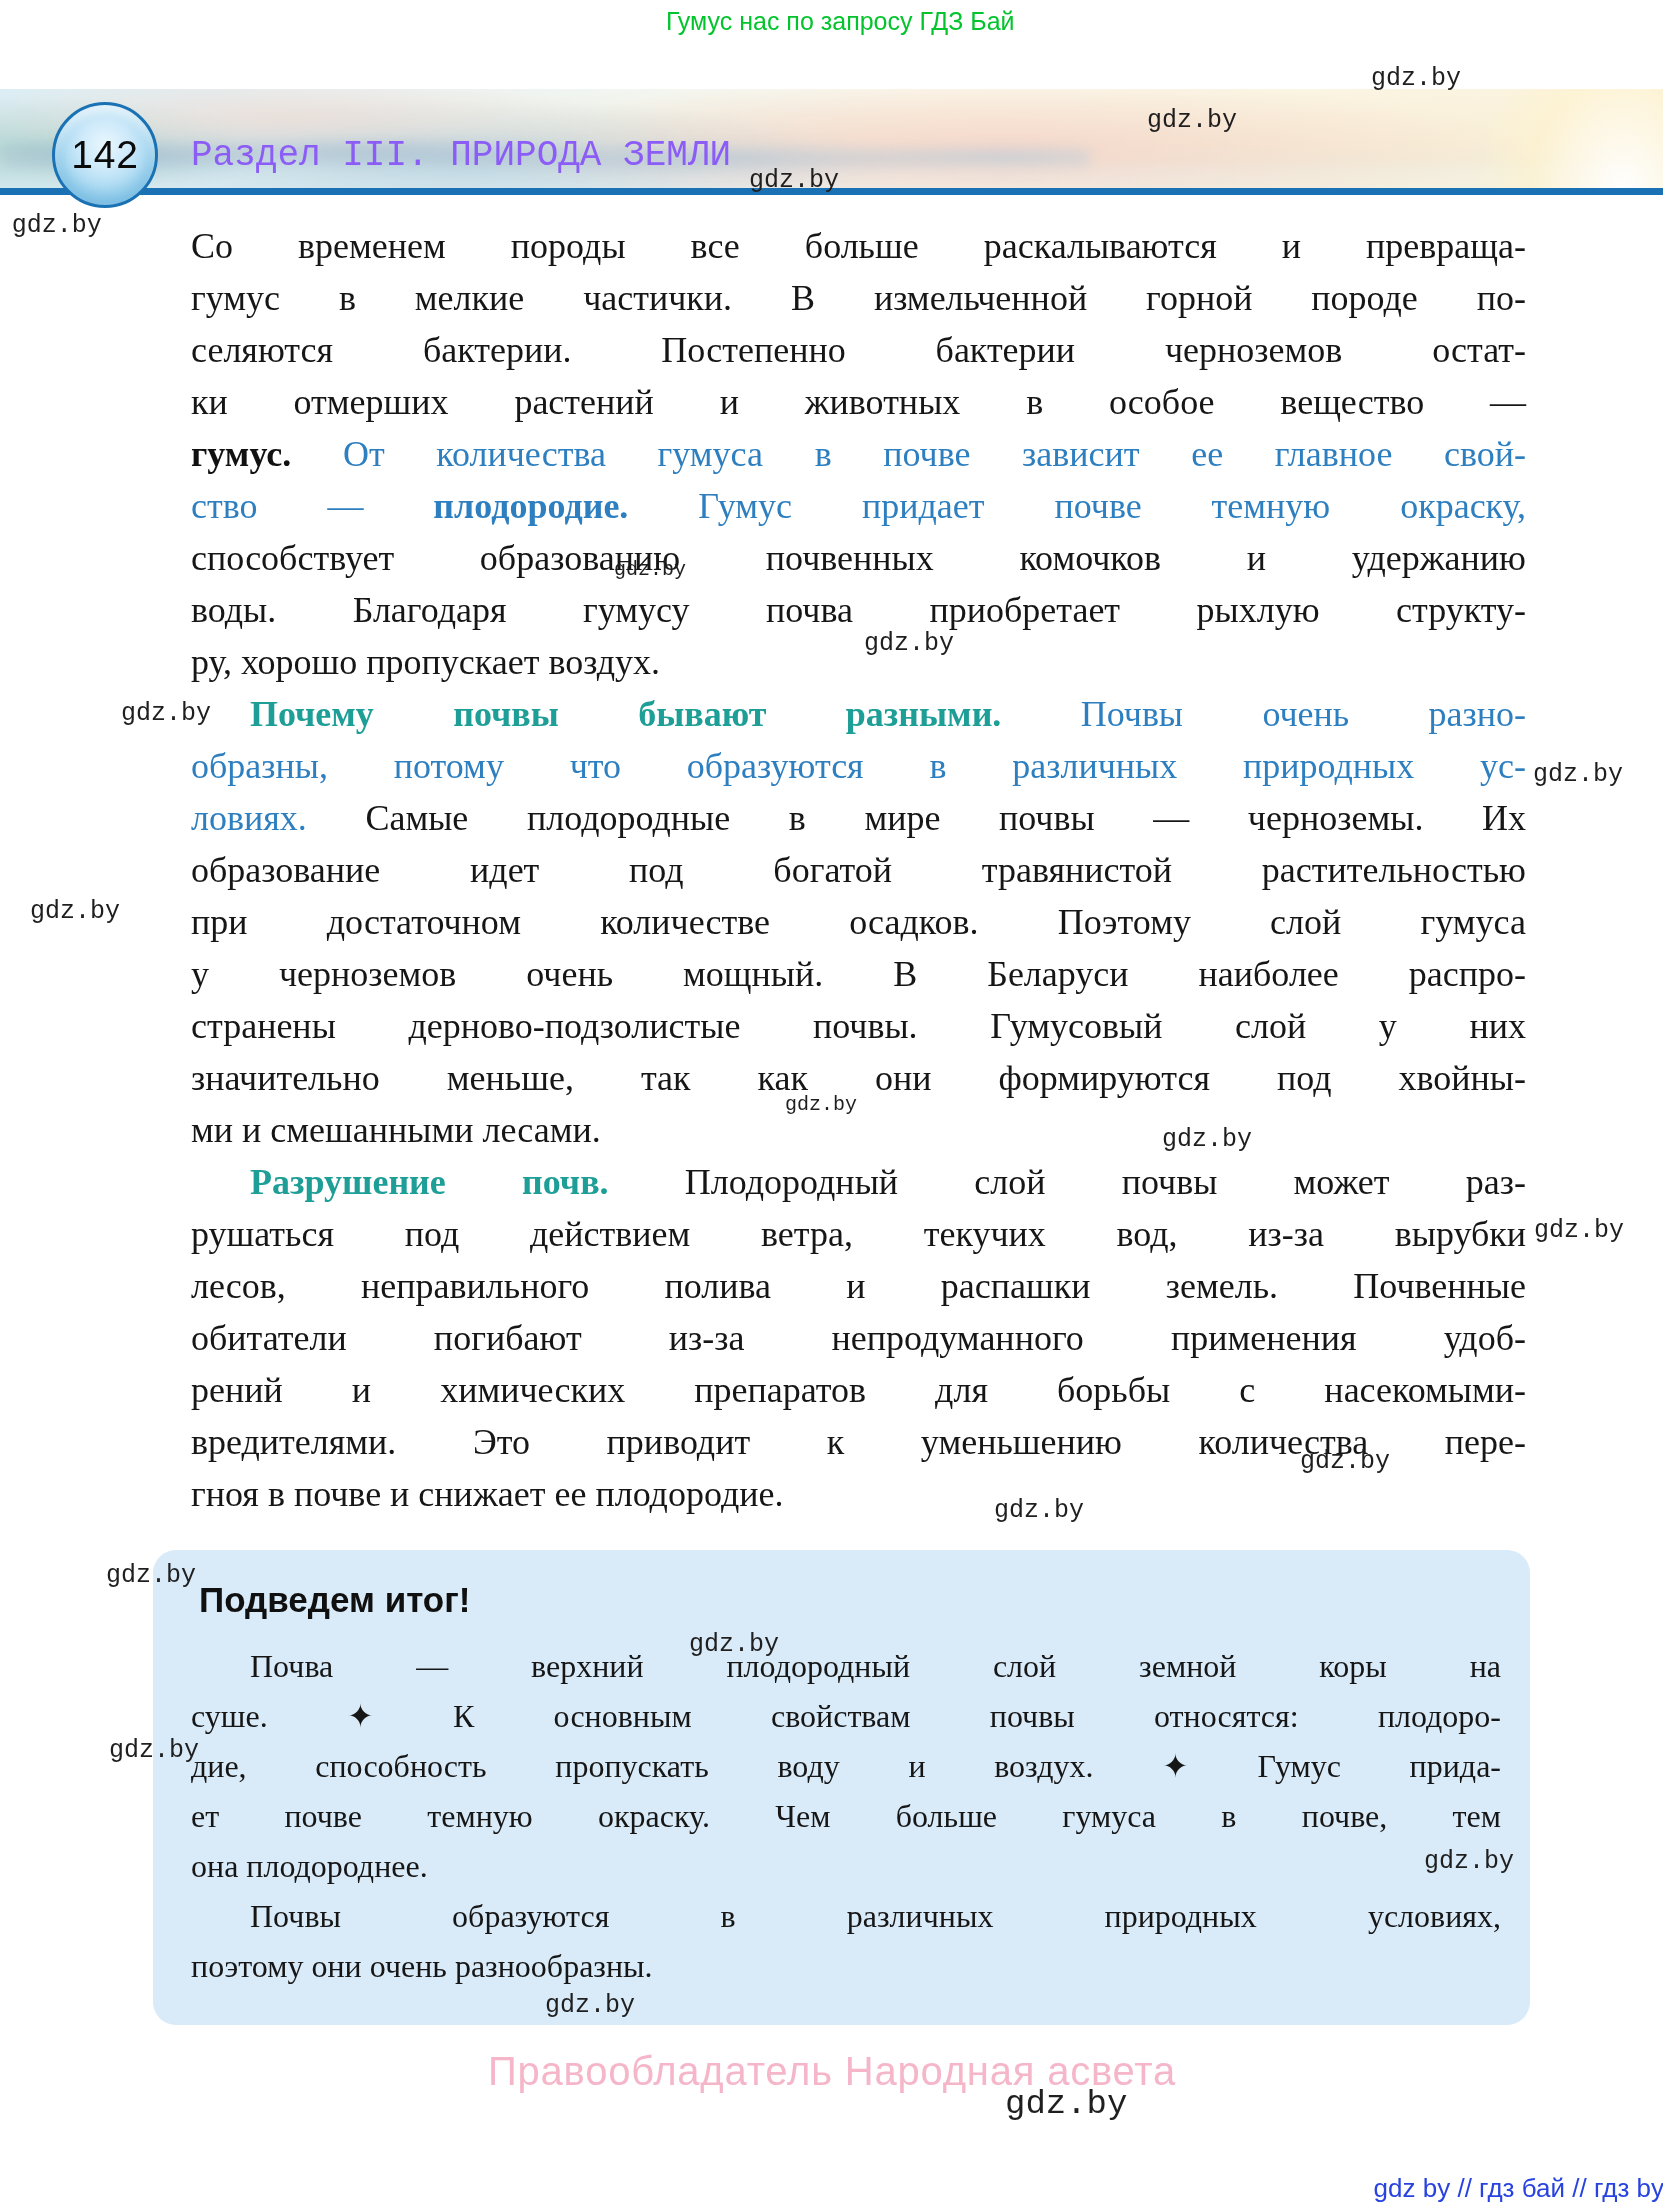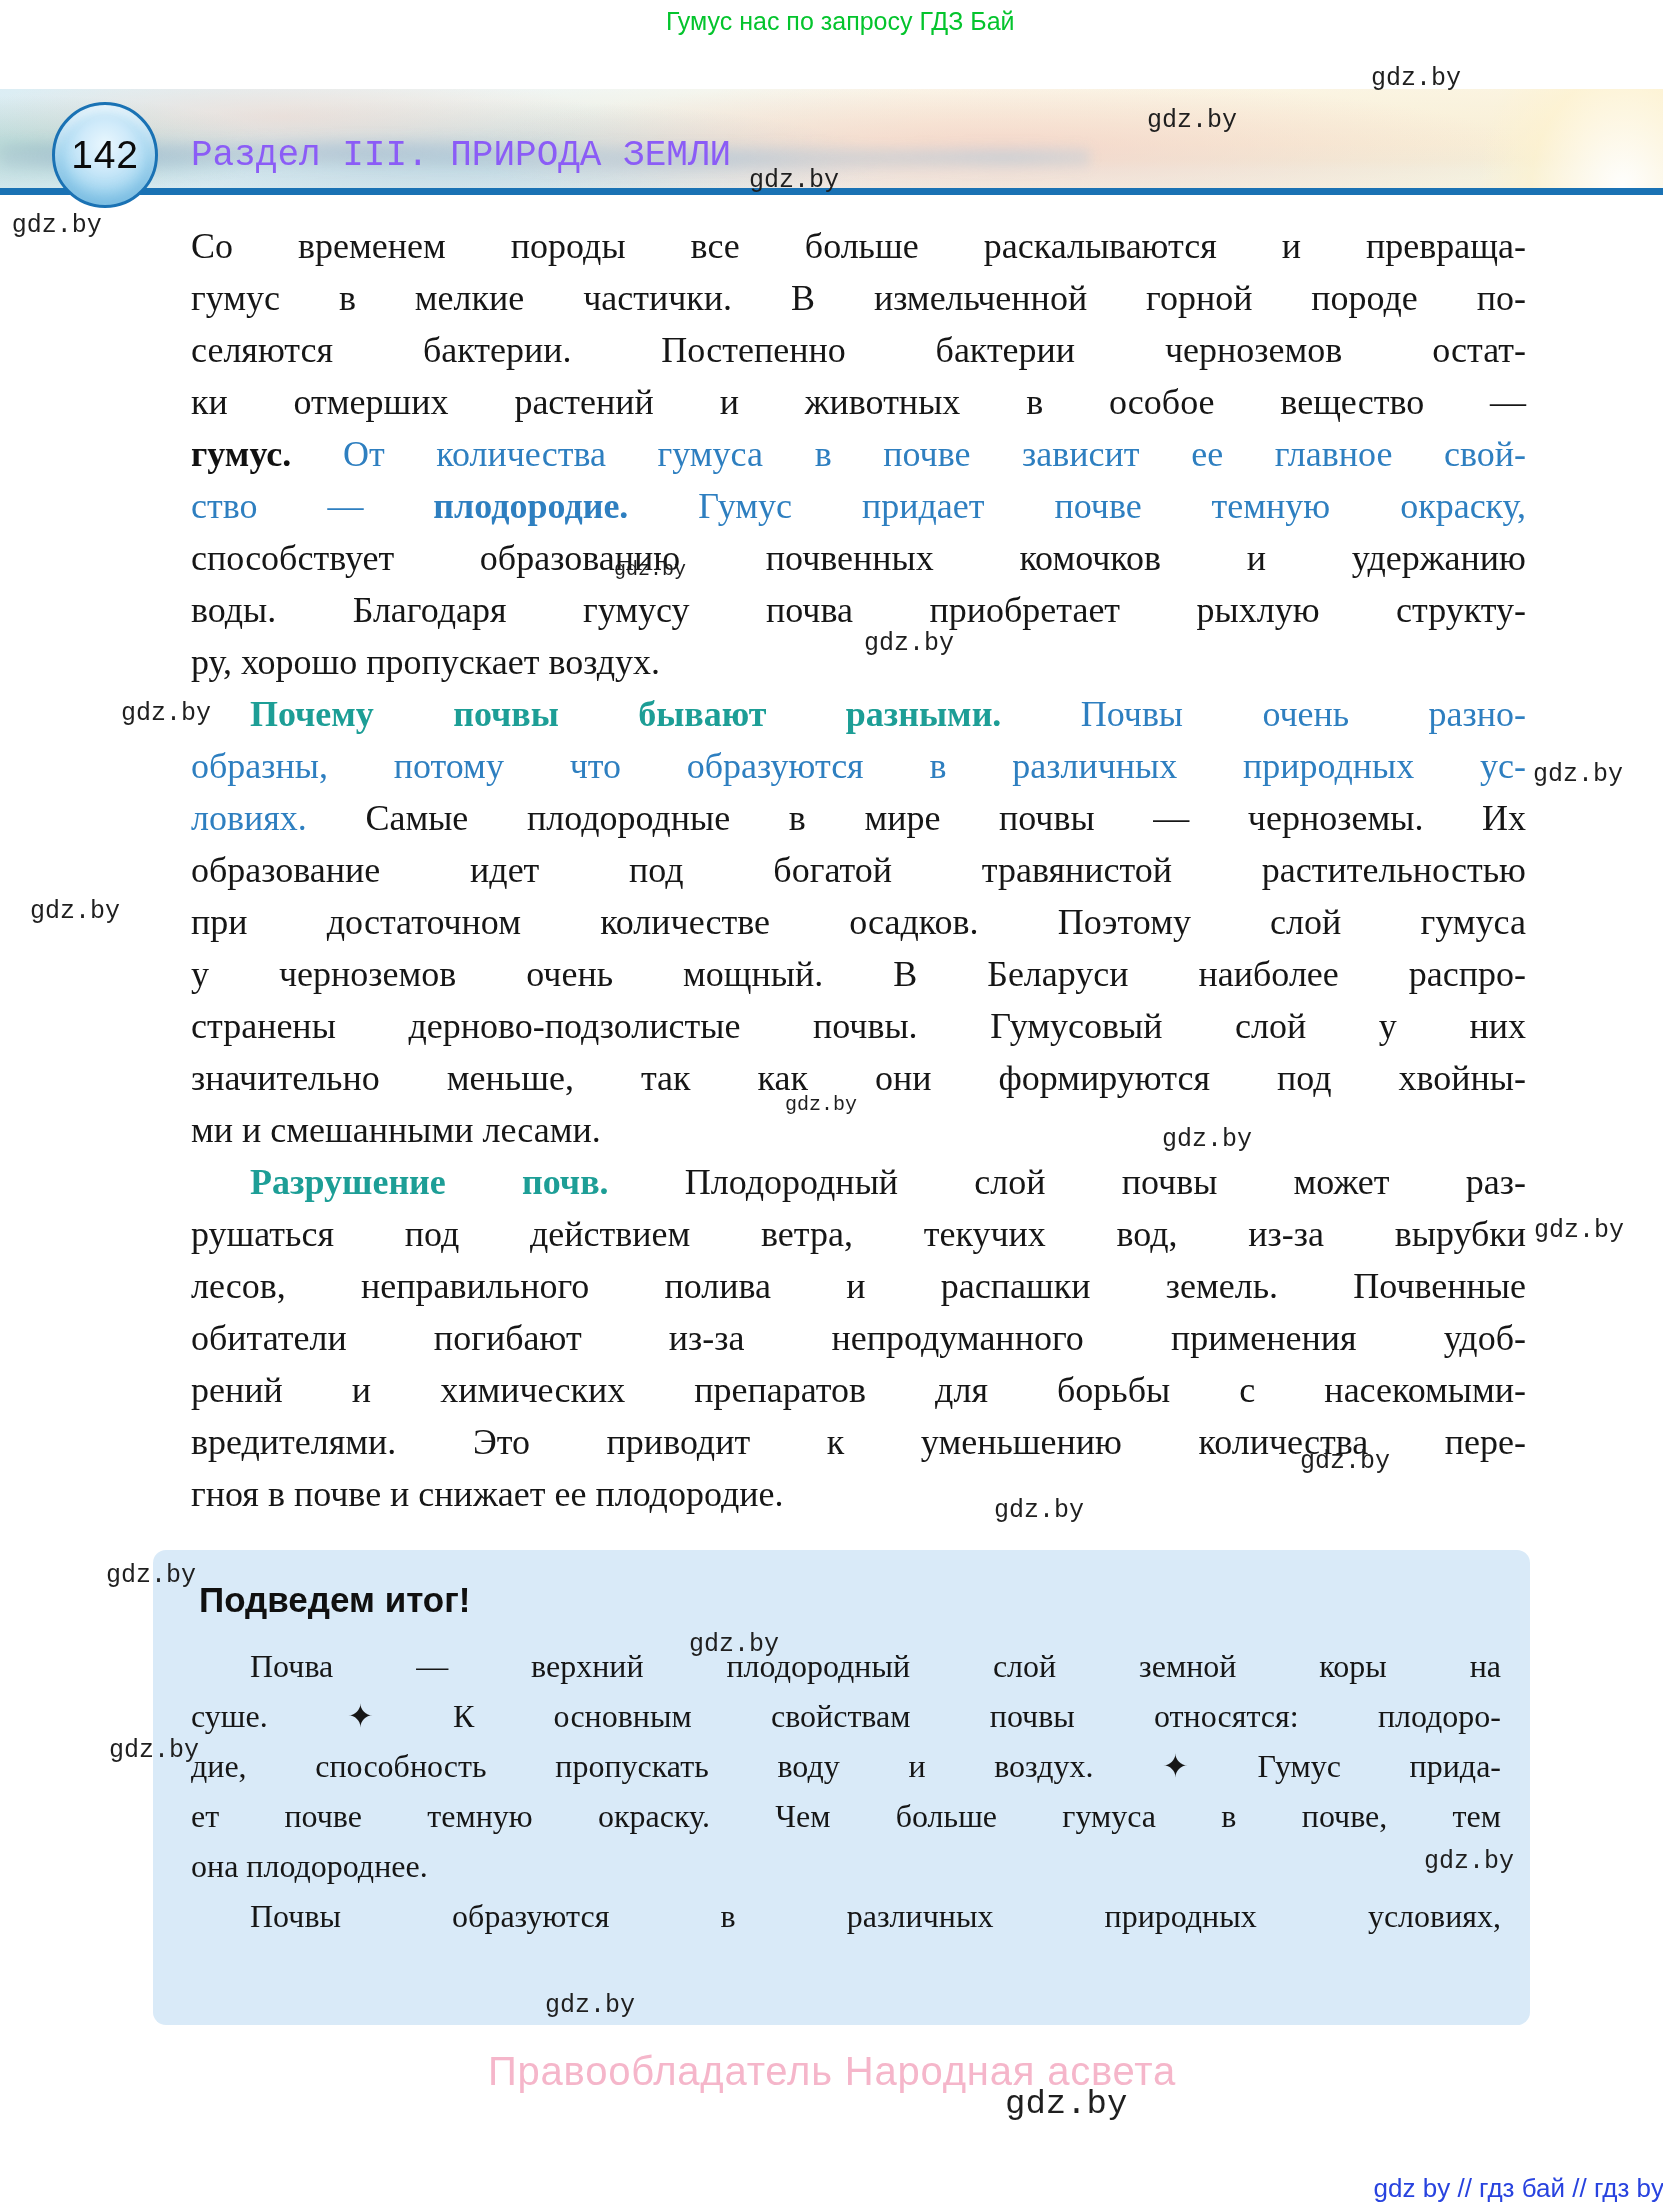--- a/index.html
+++ b/index.html
@@ -66,21 +66,21 @@
   .line.last{text-align-last:left;-moz-text-align-last:left;}
   .line.indent{text-indent:59px;}
   .seg-normal{color:#161616;}
   .seg-bold{color:#111;font-weight:bold;}
   .seg-blue{color:var(--accent-blue,#2e7fc0);}
   .seg-blue-bold{color:var(--accent-blue,#2e7fc0);font-weight:bold;}
   .seg-teal-bold{color:var(--accent-teal,#1d9e96);font-weight:bold;}
   
   .summary-box{
     position:absolute;left:153px;top:1550px;width:1377px;height:475px;
-    background:var(--box-bg,#d9eaf8);border-radius:13px;box-sizing:border-box;
+    background:var(--box-bg,#d9eaf8);border-radius:23px;box-sizing:border-box;
   }
   .summary-title{
     margin:28.5px 0 20px 46px;
     font-family:"Liberation Sans","DejaVu Sans",sans-serif;
     font-size:35px;font-weight:bold;color:#101010;line-height:42px;
   }
   .summary-box .box-text{margin:0 29px 0 38px;}
   
   .wm{
     position:absolute;font-family:Liberation Mono, monospace;
@@ -157,20 +157,21 @@
     <div class="box-text" id="box-text">
         <div class="para">
           <div class="line indent"><span class="seg-normal">Почва — верхний плодородный слой земной коры на</span></div>
           <div class="line"><span class="seg-normal">суше. ✦ К основным свойствам почвы относятся: плодоро-</span></div>
           <div class="line"><span class="seg-normal">дие, способность пропускать воду и воздух. ✦ Гумус прида-</span></div>
           <div class="line"><span class="seg-normal">ет почве темную окраску. Чем больше гумуса в почве, тем</span></div>
           <div class="line last"><span class="seg-normal">она плодороднее.</span></div>
         </div>
         <div class="para">
           <div class="line indent"><span class="seg-normal">Почвы образуются в различных природных условиях,</span></div>
+          <div class="line last"><span class="seg-normal">поэтому они очень разнообразны.</span></div>
         </div>
       </div>
   </div>
 
   <div class="copyright">Правообладатель Народная асвета</div>
   <div class="footer-links">gdz by  //  гдз бай  //  гдз by</div>
 
   <div id="wm-layer">
       <span class="wm wm-n" style="left: 1371px; top: 64px;">gdz.by</span>
       <span class="wm wm-n" style="left: 1147px; top: 106px;">gdz.by</span>

